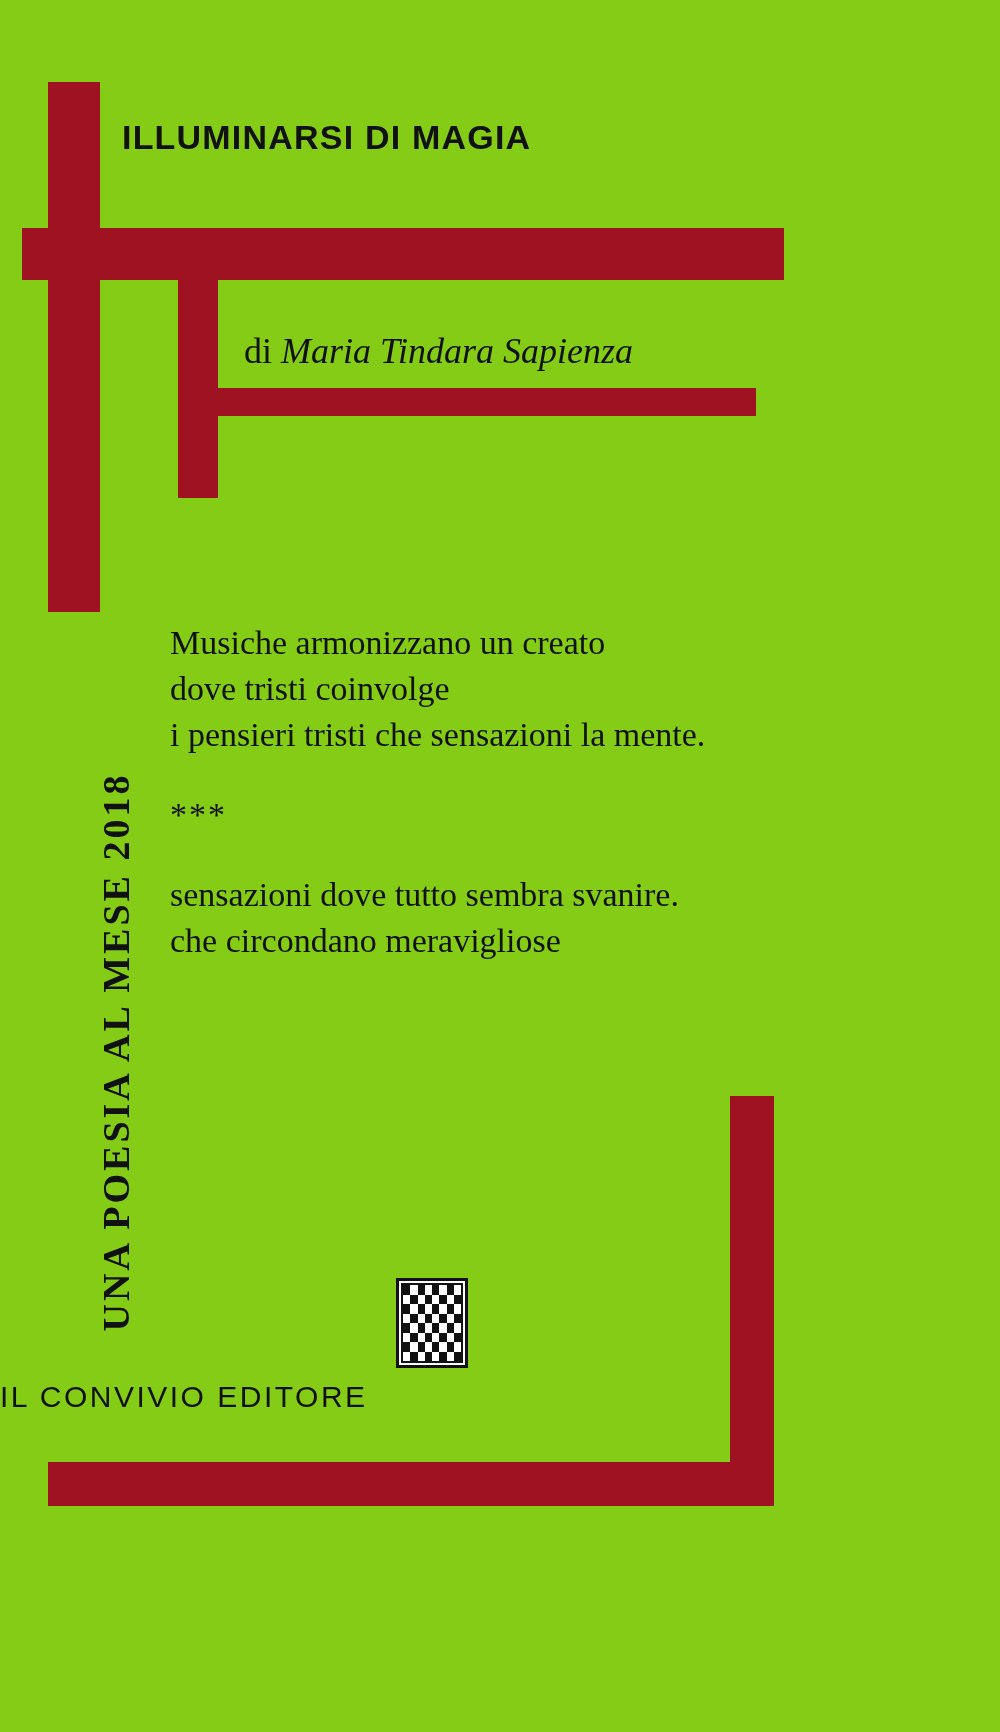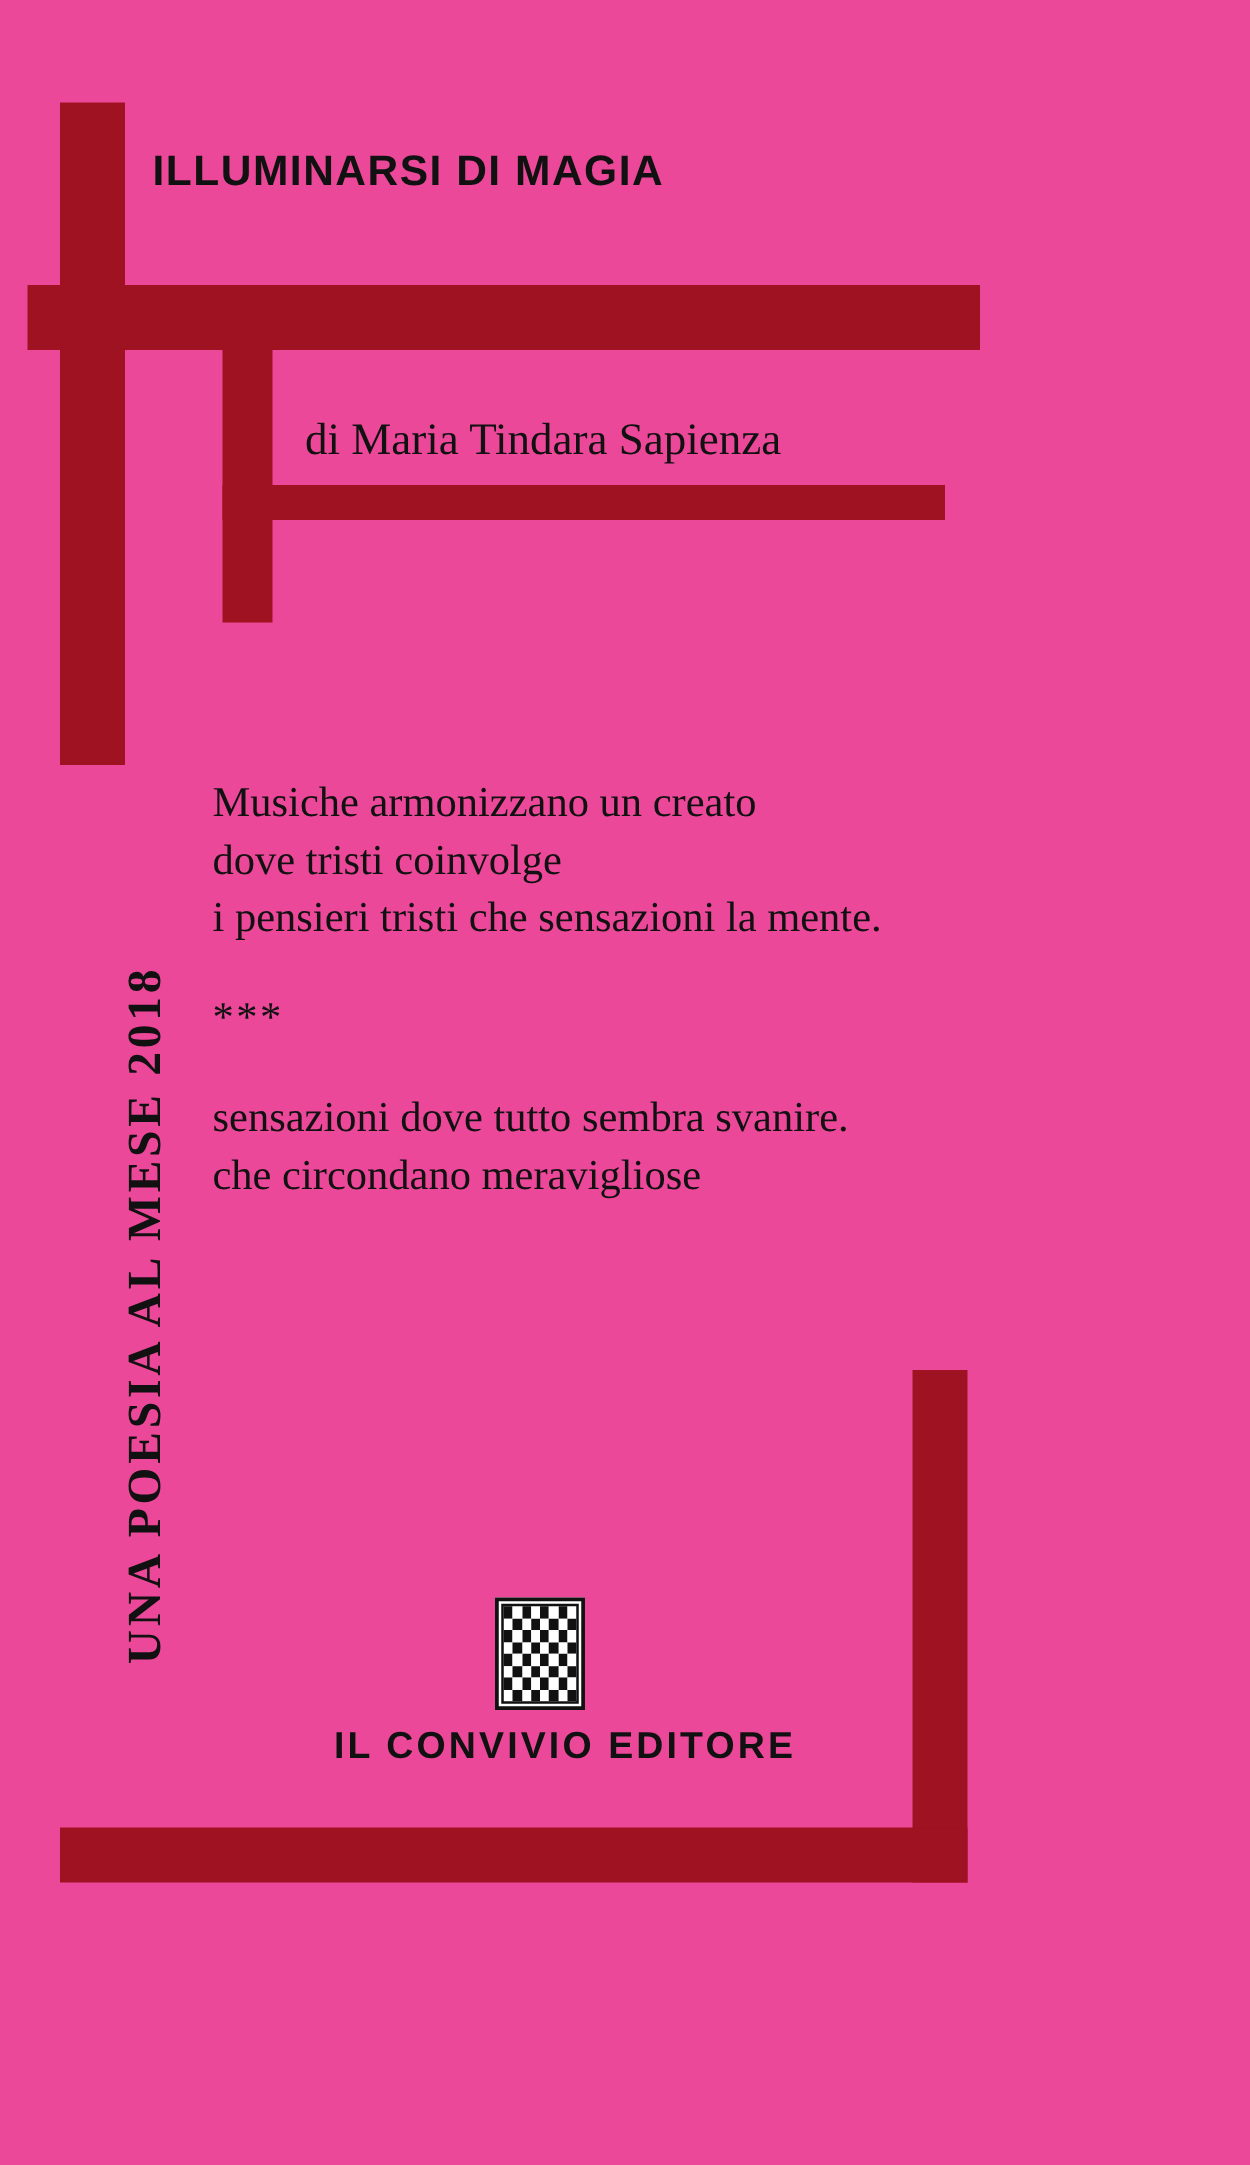--- a/index.html
+++ b/index.html
@@ -7,21 +7,21 @@
     padding: 0;
     background: #ffffff;
   }
   body {
     font-family: "Liberation Serif", serif;
   }
   #page {
     position: relative;
     width: 1000px;
     height: 1732px;
-    background: #ec4899;
+    background: #84cc16;
     overflow: hidden;
   }
 
   
   .bar {
     position: absolute;
     background: #9e1221;
   }
 
   
@@ -82,21 +82,21 @@
 
   #author-line {
     position: absolute;
     left: 244px;
     top: 330px;
     font-size: 36px;
     color: #111111;
     white-space: nowrap;
   }
   #author-line .prefix { font-style: normal; }
-  #author-line .name { }
+  #author-line .name { font-style: italic; }
 
   #spine-label {
     position: absolute;
     left: -234px;
     top: 1030px;
     width: 700px;
     text-align: center;
     transform: rotate(-90deg);
     transform-origin: center center;
     font-family: "Liberation Serif", serif;
@@ -145,27 +145,26 @@
     outline: 2px solid #111111;
   }
   #logo .cell-dark { background: #111111; }
   #logo .cell-light { background: #ffffff; }
 
   #publisher {
     position: absolute;
     left: 0;
     top: 1380px;
     width: 870px;
-    text-align: center;
+    text-align: left;
     font-family: "Liberation Sans", sans-serif;
-    font-weight: bold;
+    font-weight: normal;
     font-size: 30px;
     letter-spacing: 2.5px;
     color: #111111;
-    padding-left: 17px;
   }
 </style>
 </head>
 <body>
 
 <div id="page">
 
   <div class="bar" id="bar-left-vertical"></div>
   <div class="bar" id="bar-top-horizontal"></div>
   <div class="bar" id="bar-mid-vertical"></div>

